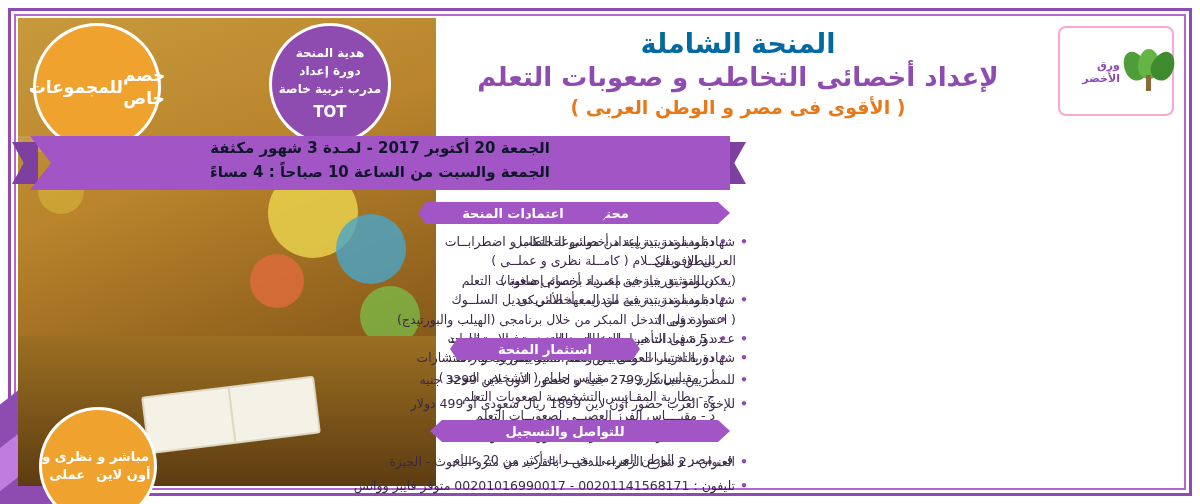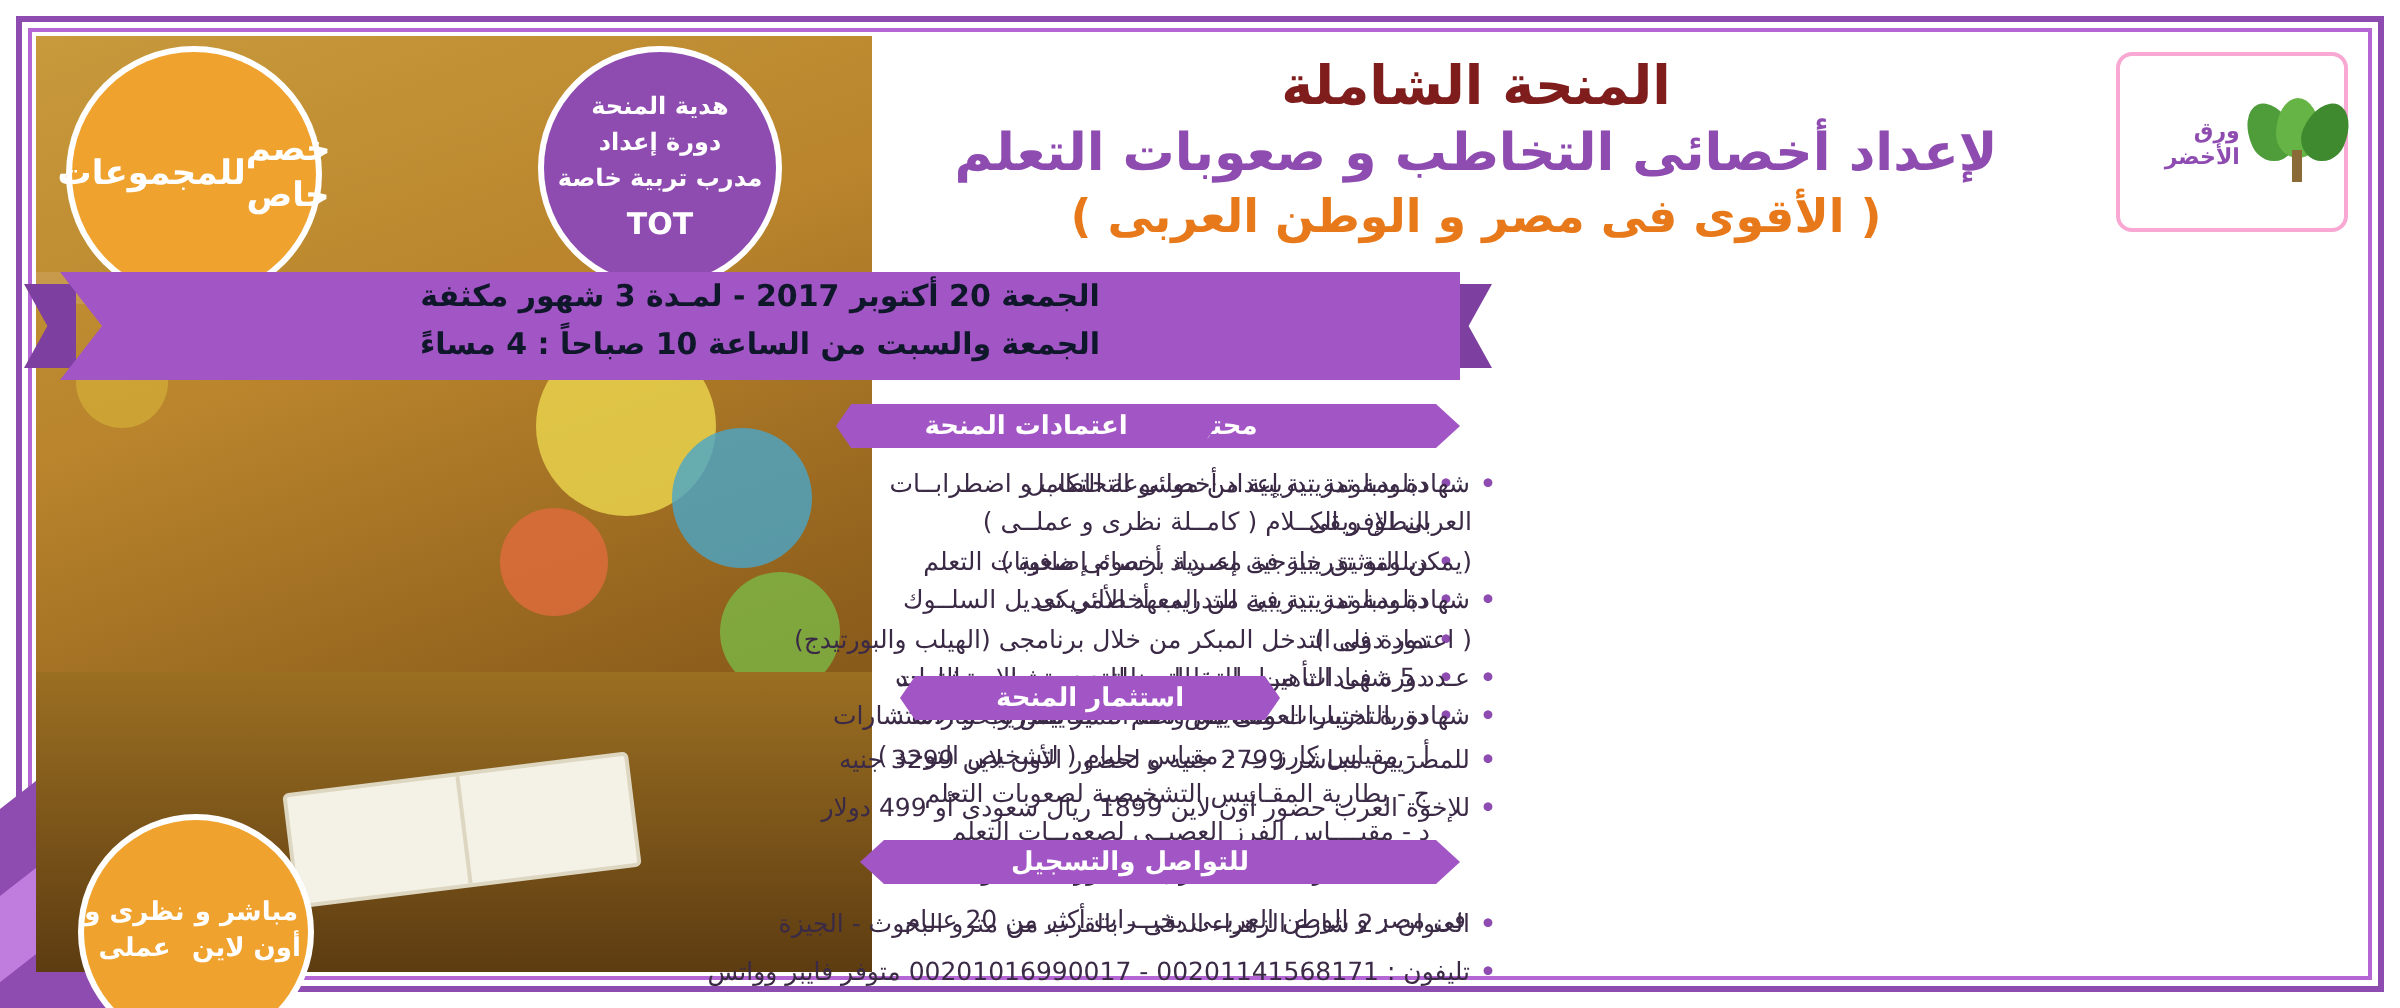--- a/index.html
+++ b/index.html
@@ -119,29 +119,29 @@
     background:#4f9c3a;
   }
   .logo .l1{left:4px;top:2px;transform:rotate(-25deg);}
   .logo .l2{left:18px;top:0px;background:#66b445;}
   .logo .l3{left:32px;top:2px;transform:rotate(25deg);background:#3f8a2f;}
   .logo .trunk{position:absolute;left:26px;top:26px;width:5px;height:16px;background:#8a6a36;}
   .logo .logo-text{font-size:11px;color:#8e4bb0;font-weight:bold;margin-top:2px;}
   
   .title-main{
     position:absolute;right:152px;top:28px;width:620px;
-    text-align:center;color:#7f1d1d;font-size:27px;font-weight:bold;
+    text-align:center;color:#0369a1;font-size:27px;font-weight:bold;
   }
   .title-sub{
     position:absolute;right:152px;top:62px;width:620px;
     text-align:center;color:#8e4bb0;font-size:26px;font-weight:bold;
   }
   .title-note{
     position:absolute;right:152px;top:96px;width:620px;
-    text-align:center;color:#e8791a;font-size:23px;font-weight:bold;
+    text-align:center;color:#e8791a;font-size:19px;font-weight:bold;
   }
   
   .ribbon{
     position:absolute;right:470px;top:136px;width:700px;height:54px;
     background:#a255c4;
     color:#0f172a;
     display:flex;flex-direction:column;align-items:center;justify-content:flex-start;
     font-size:15px;font-weight:bold;line-height:1.6;
     clip-path:polygon(0 0,100% 0,100% 100%,0 100%,3% 50%);
   }

